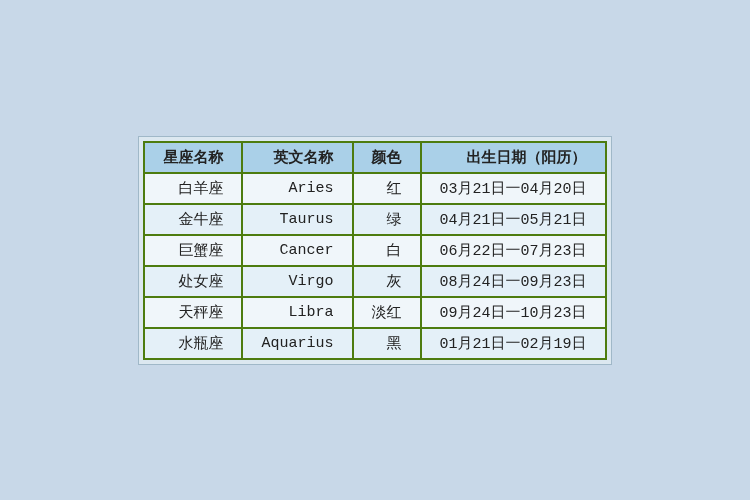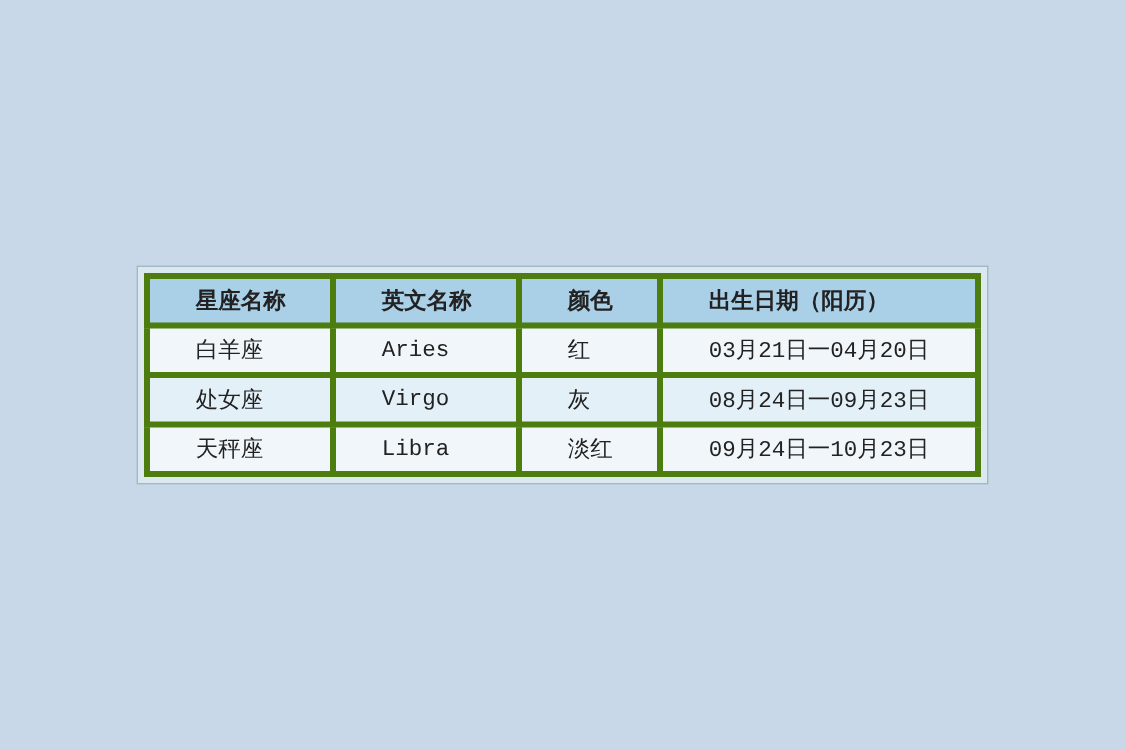--- a/index.html
+++ b/index.html
@@ -20,23 +20,23 @@
       background-color: #dce8f0;
       border: 1px solid #a0b8c8;
       padding: 4px;
     }
     table {
       border-collapse: collapse;
       font-size: 15px;
       color: #222;
     }
     th, td {
-      border: 4px solid #4d7c0f;
-      padding: 5px 30px;
-      text-align: left;
+      border: 2px solid #4d7c0f;
+      padding: 5px 18px;
+      text-align: right;
       white-space: nowrap;
     }
     thead th {
       background-color: #aad0e8;
       font-weight: bold;
       font-size: 15px;
       color: #222;
     }
     tbody tr {
       background-color: #f0f6fa;
@@ -62,26 +62,44 @@
     </thead>
     <tbody>
 
     <tr>
           <td>白羊座</td>
           <td>Aries</td>
           <td>红</td>
           <td>03月21日一04月20日</td>
         </tr>
         <tr>
+          <td>金牛座</td>
+          <td>Taurus</td>
+          <td>绿</td>
+          <td>04月21日一05月21日</td>
+        </tr>
+        <tr>
+          <td>巨蟹座</td>
+          <td>Cancer</td>
+          <td>白</td>
+          <td>06月22日一07月23日</td>
+        </tr>
+        <tr>
           <td>处女座</td>
           <td>Virgo</td>
           <td>灰</td>
           <td>08月24日一09月23日</td>
         </tr>
         <tr>
           <td>天秤座</td>
           <td>Libra</td>
           <td>淡红</td>
           <td>09月24日一10月23日</td>
         </tr>
+        <tr>
+          <td>水瓶座</td>
+          <td>Aquarius</td>
+          <td>黑</td>
+          <td>01月21日一02月19日</td>
+        </tr>
       </tbody>
   </table>
 </div>
 
 </body></html>

